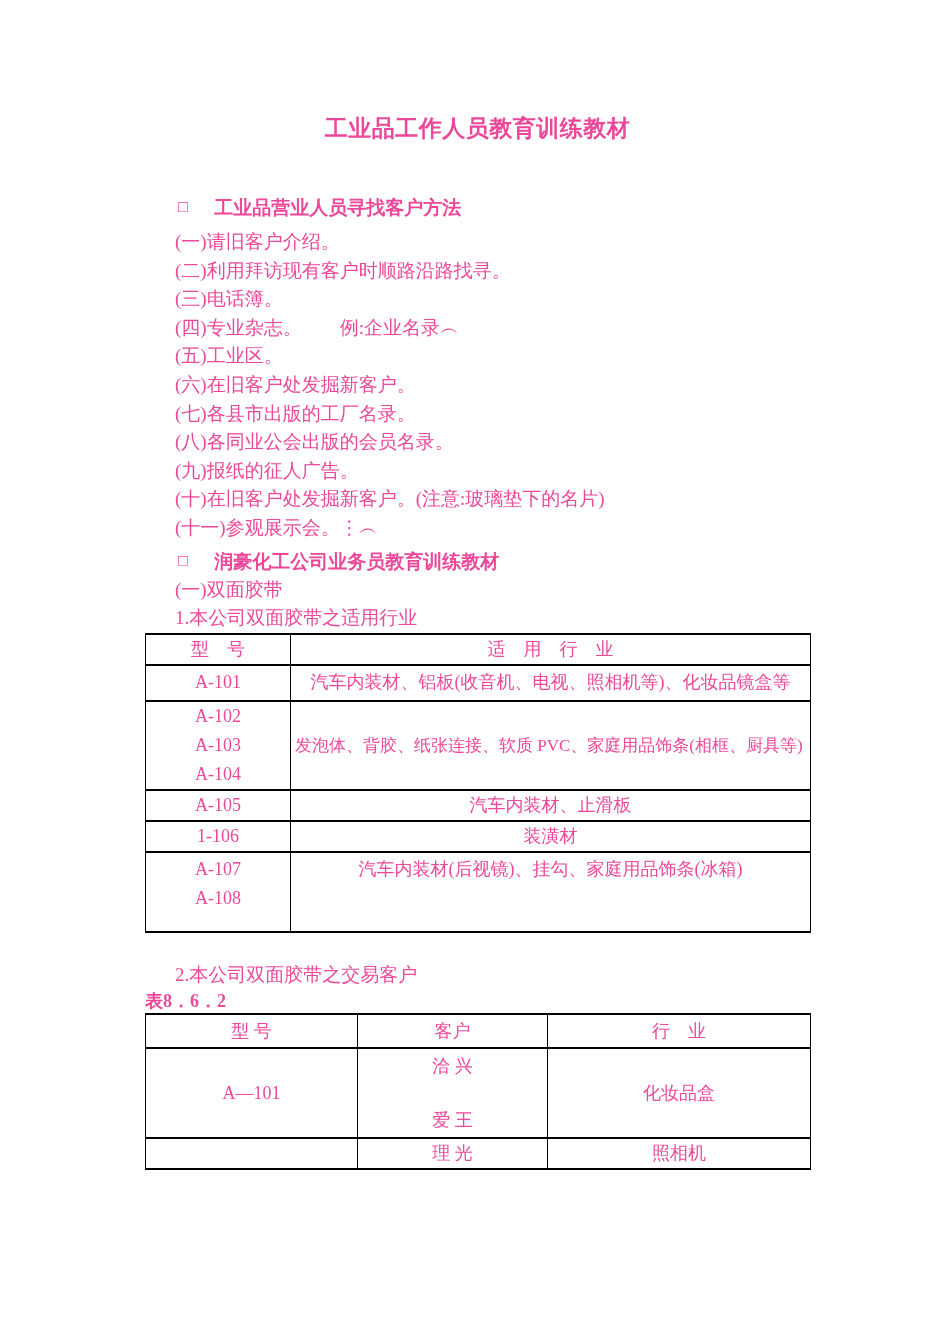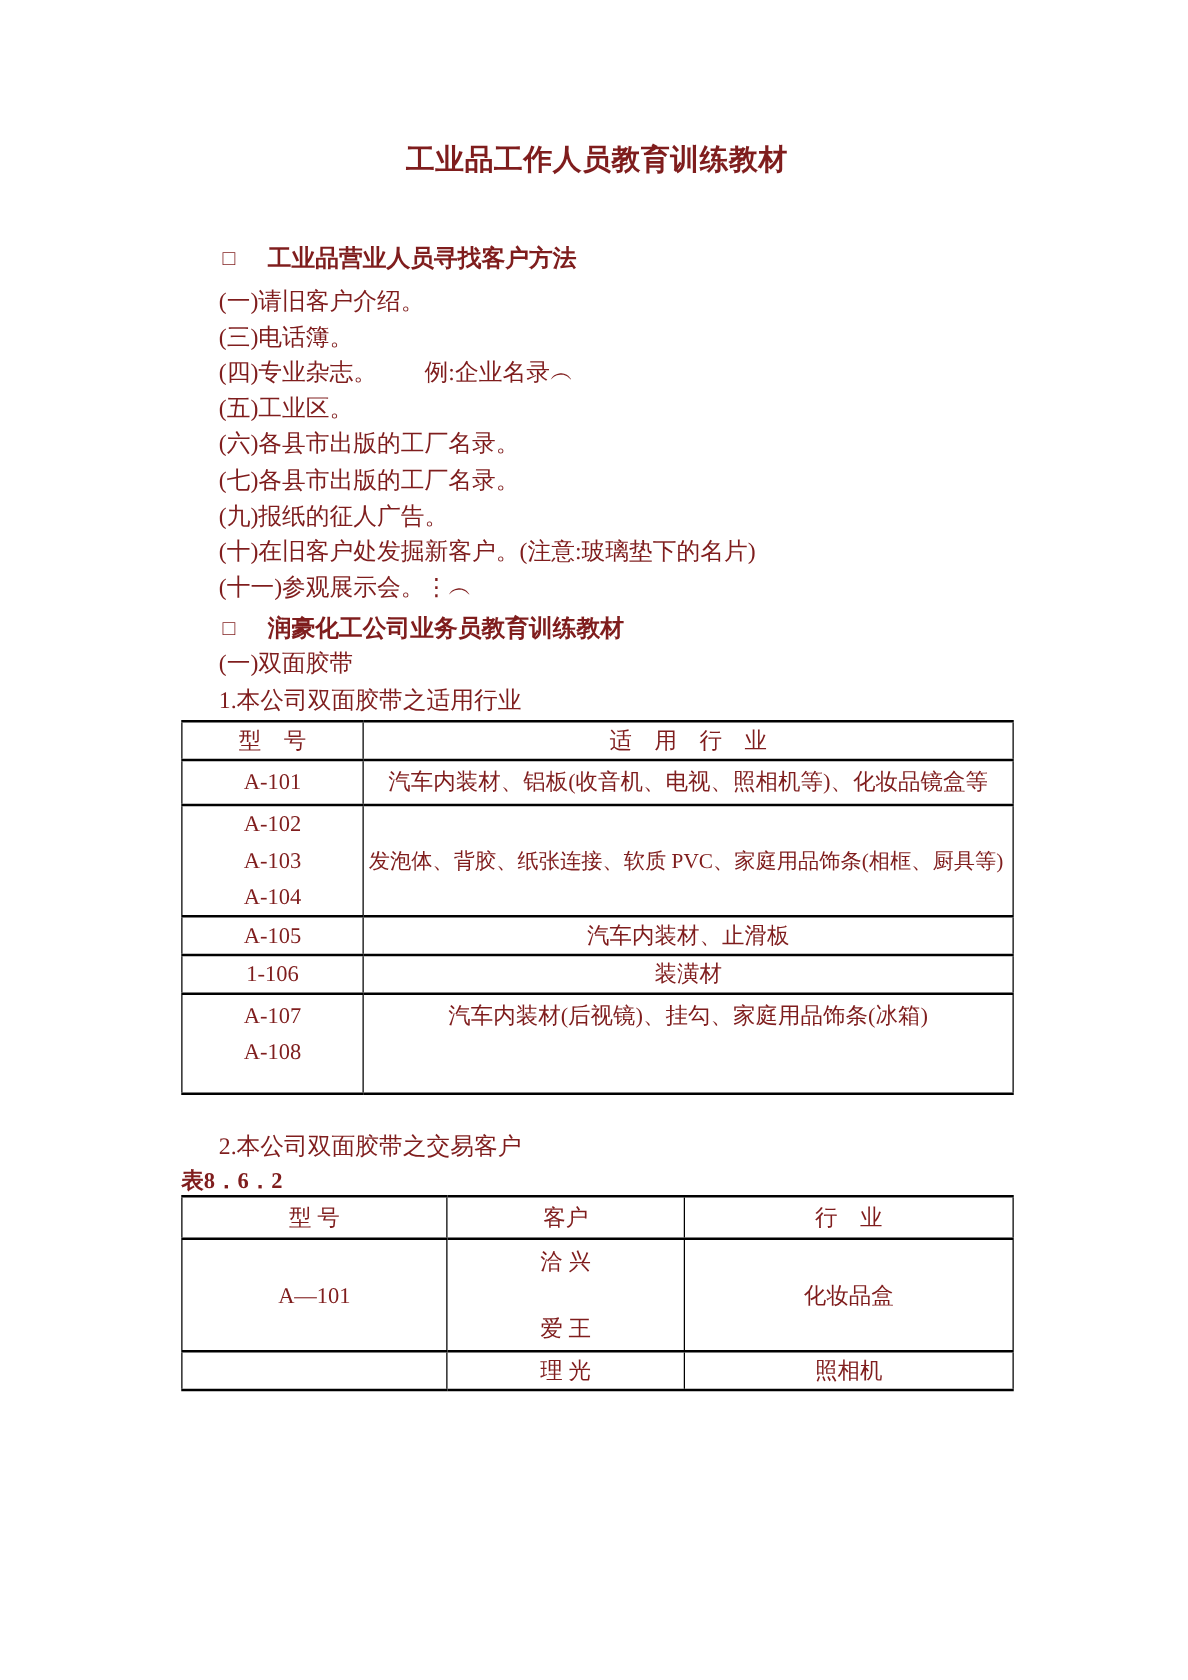--- a/index.html
+++ b/index.html
@@ -2,21 +2,21 @@
 <html><head>
 <meta charset="utf-8">
 <style>
   * { margin:0; padding:0; box-sizing:border-box; }
   html,body { background:#ffffff; }
   .page {
     position:relative;
     width:950px; height:1344px;
     background:#ffffff;
     margin:0 auto;
-    color:#7f1d1d;
+    color:#ec4899;
     font-family:"Liberation Serif","DejaVu Serif",serif;
     overflow:hidden;
   }
   .content { position:absolute; left:145px; top:0; width:665px; }
 
   .doc-title {
     padding-top:113px;
     text-align:center;
     font-family:"DejaVu Sans","Liberation Sans",sans-serif;
     font-weight:bold;
@@ -103,25 +103,27 @@
 
     <h1 class="doc-title">工业品工作人员教育训练教材</h1>
 
     <div class="sec-heading">
       <span class="sq">□</span>
       <span>工业品营业人员寻找客户方法</span>
     </div>
 
     <div class="list">
       <div class="body-line">(一)请旧客户介绍。</div>
+      <div class="body-line">(二)利用拜访现有客户时顺路沿路找寻。</div>
       <div class="body-line">(三)电话簿。</div>
       <div class="body-line">(四)专业杂志。　　例:企业名录︵</div>
       <div class="body-line">(五)工业区。</div>
-      <div class="body-line">(六)各县市出版的工厂名录。</div>
+      <div class="body-line">(六)在旧客户处发掘新客户。</div>
       <div class="body-line">(七)各县市出版的工厂名录。</div>
+      <div class="body-line">(八)各同业公会出版的会员名录。</div>
       <div class="body-line">(九)报纸的征人广告。</div>
       <div class="body-line">(十)在旧客户处发掘新客户。(注意:玻璃垫下的名片)</div>
       <div class="body-line">(十一)参观展示会。⋮︵</div>
     </div>
 
     <div class="sec-heading second">
       <span class="sq">□</span>
       <span>润豪化工公司业务员教育训练教材</span>
     </div>
 

